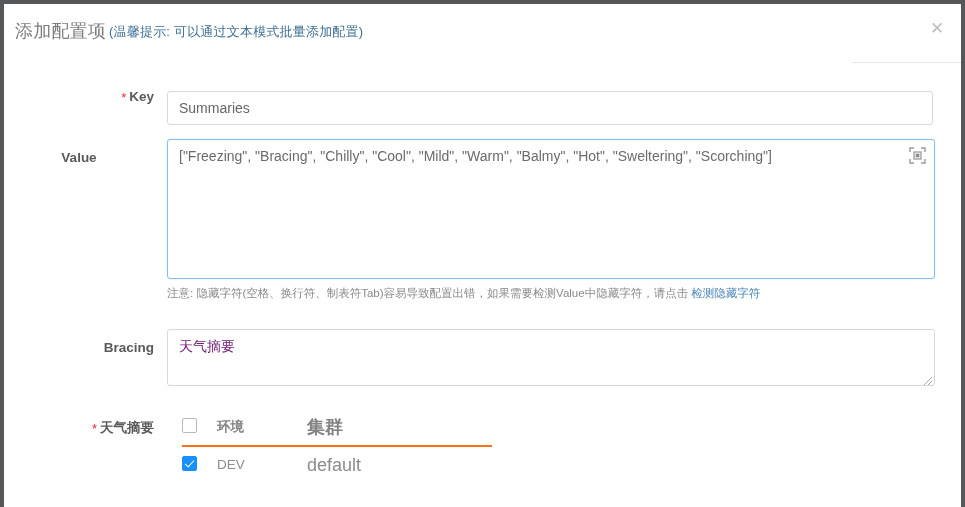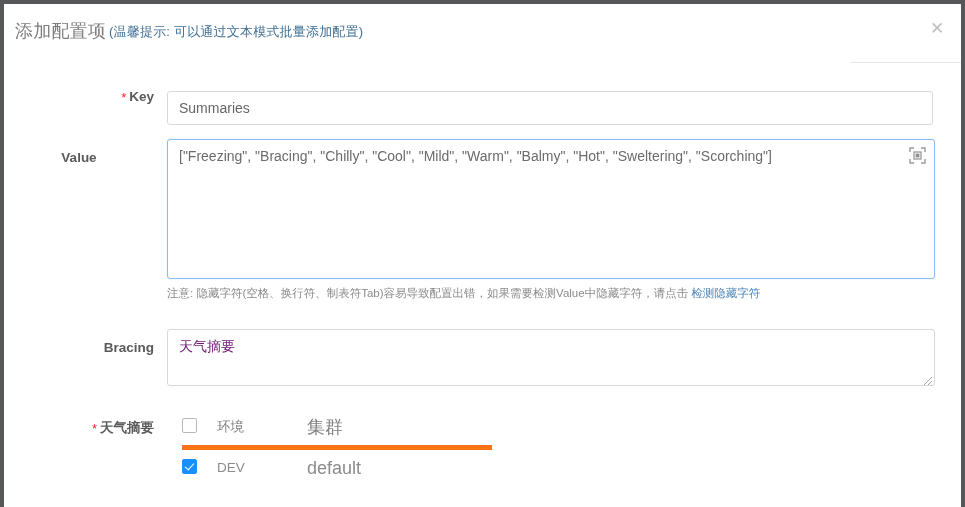--- a/index.html
+++ b/index.html
@@ -213,21 +213,22 @@
   .cluster-table {
     position: absolute;
     left: 178px;
     width: 310px;
   }
   .ct-row {
     position: relative;
     height: 36px;
   }
   .ct-head {
-    border-bottom: 5px solid #f97316;
+    border-bottom: 2px solid #f97316;
+    font-weight: bold;
   }
   .ct-cell-cb {
     position: absolute;
     left: 0;
     top: 9px;
     width: 18px;
   }
   .ct-cell-env {
     position: absolute;
     left: 35px;

